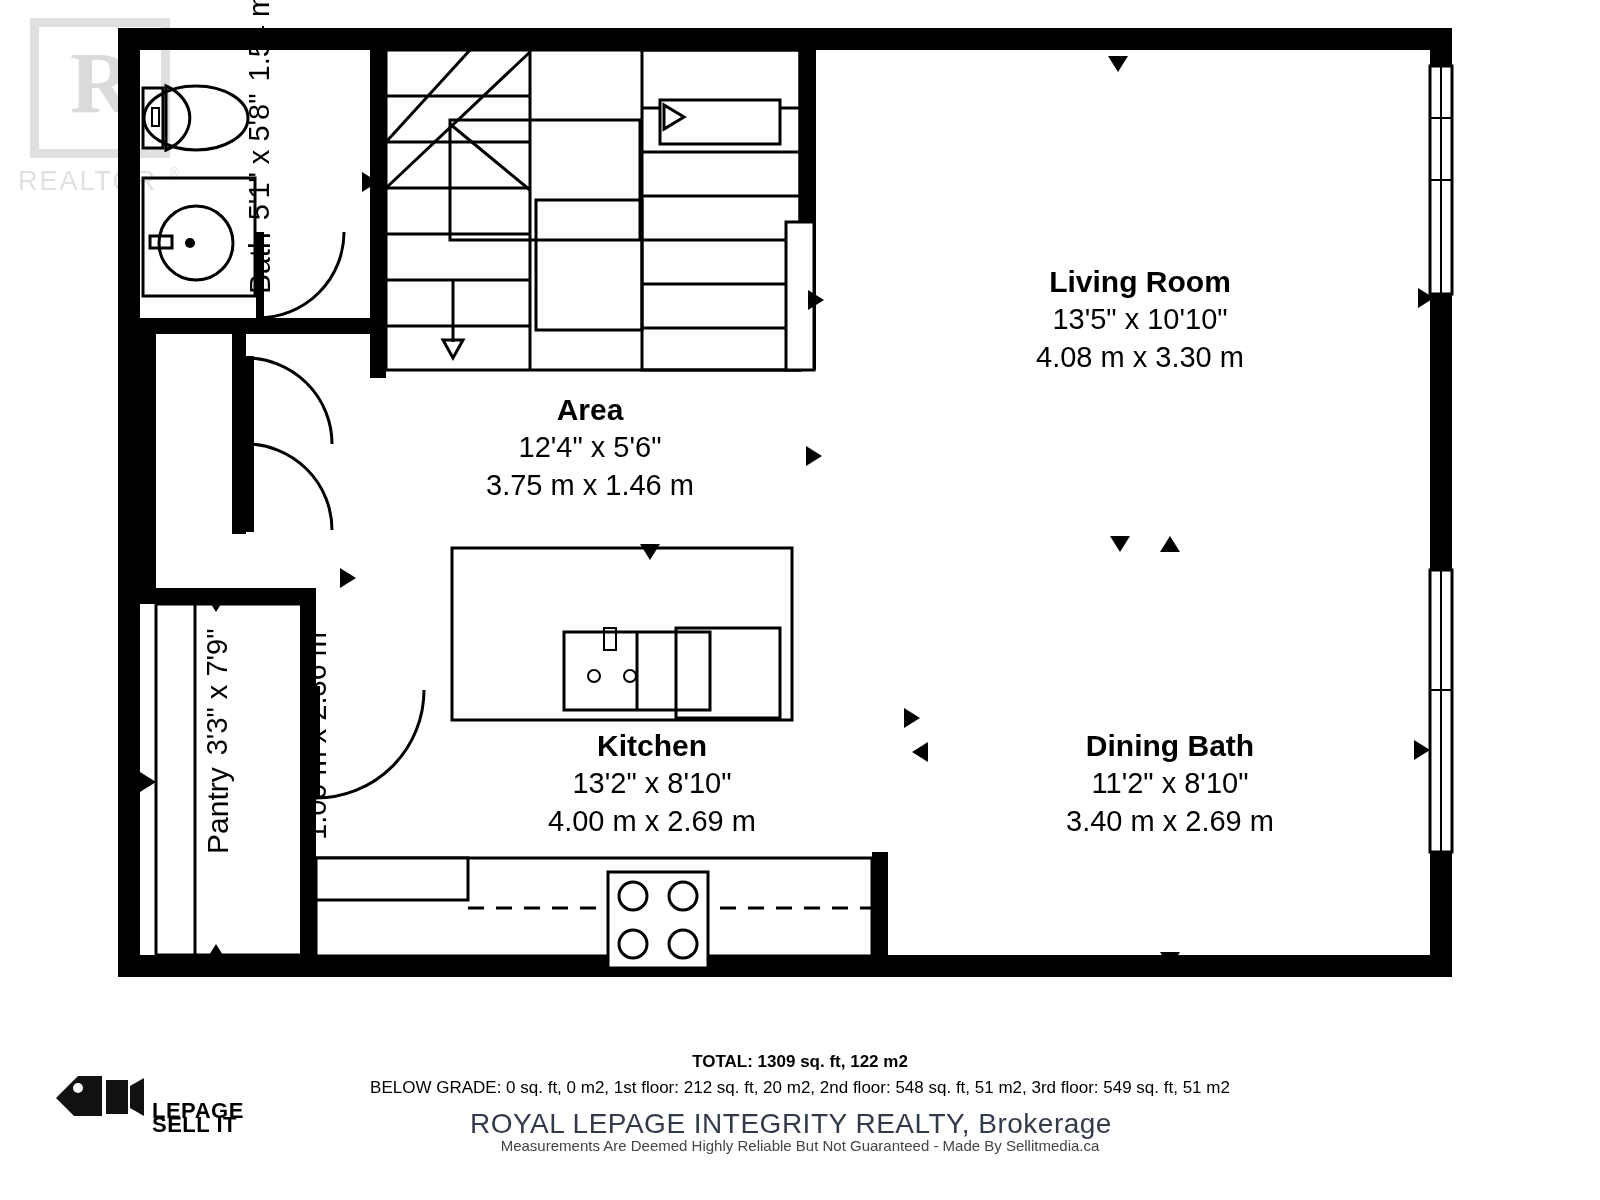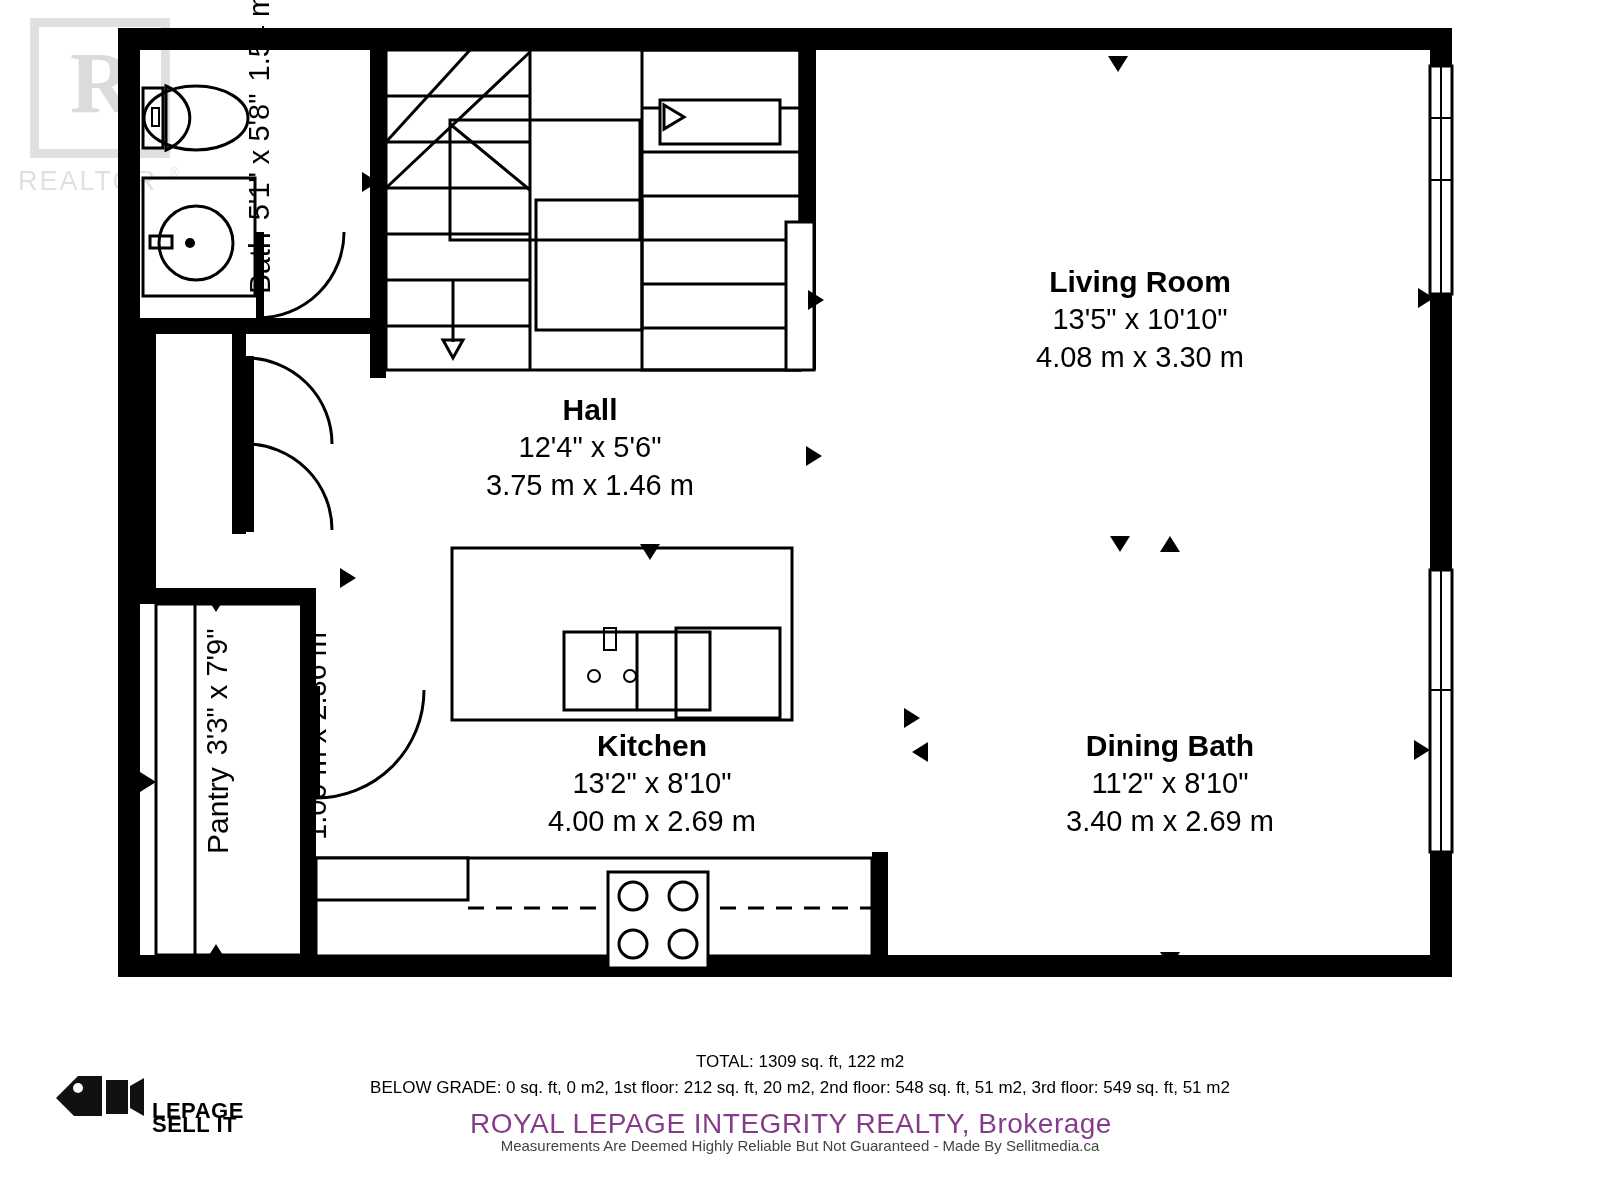--- a/index.html
+++ b/index.html
@@ -60,21 +60,21 @@
     font-size: 12px;
     color: #9a9a9a;
   }
 
   #brokerage-watermark {
     position: absolute;
     left: 470px;
     top: 1108px;
     width: 640px;
     font-size: 28px;
-    color: #701a75;
+    color: #0f172a;
     opacity: 0.85;
     white-space: nowrap;
     letter-spacing: 0.5px;
   }
 
   
   #floorplan {
     position: absolute;
     left: 0;
     top: 0;
@@ -105,21 +105,21 @@
   
   #footer {
     position: absolute;
     left: 0;
     top: 1052px;
     width: 1600px;
     text-align: center;
   }
   #footer .total {
     font-size: 17px;
-    font-weight: normal;
+    font-weight: bold;
     margin-bottom: 4px;
   }
   #footer .areas, #footer .excluded {
     font-size: 17px;
     line-height: 1.45;
   }
   #footer .disclaimer {
     margin-top: 36px;
     font-size: 15px;
     color: #444;
@@ -316,21 +316,21 @@
 
 <div class="room-label rot-90" style="left:240px; top:300px;">
   <div style="display:flex; align-items:center; gap:0px;">
     <div style="font-size:30px; padding:0 6px;">Bath</div>
     <div style="font-size:29px; padding:0 6px;">5'1" x 5'8"</div>
     <div style="font-size:29px; padding:0 6px;">1.54 m x 1.74 m</div>
   </div>
 </div>
 
 <div class="room-label" style="left:420px; top:390px; width:340px;">
-  <div class="name">Hall</div>
+  <div class="name">Area</div>
   <div class="dim">12'4" x 5'6"</div>
   <div class="dim">3.75 m x 1.46 m</div>
 </div>
 
 <div class="room-label" style="left:970px; top:262px; width:340px;">
   <div class="name">Living Room</div>
   <div class="dim">13'5" x 10'10"</div>
   <div class="dim">4.08 m x 3.30 m</div>
 </div>
 

